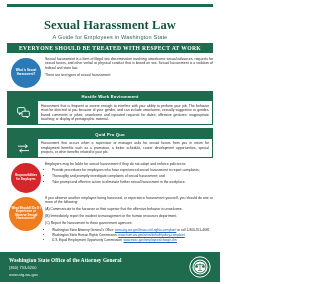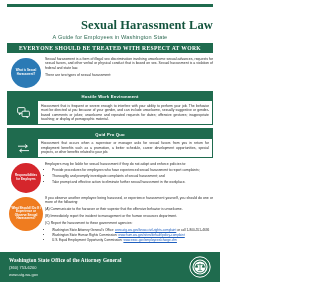--- a/index.html
+++ b/index.html
@@ -14,21 +14,21 @@
     background:#ffffff;
     box-sizing:border-box;
     padding:0 7px;
   }
   
   .top-rule{
     height:3px;background:#1f6b4e;margin:4px 0 4px 0;
   }
   
   .title{
-    text-align:right;
+    text-align:center;
     font-family:"Liberation Serif", serif;
     font-weight:bold;
     font-size:12.5px;
     color:#14543d;
     letter-spacing:.1px;
     line-height:13px;
     margin-top:12px;
   }
   .subtitle{
     text-align:center;

